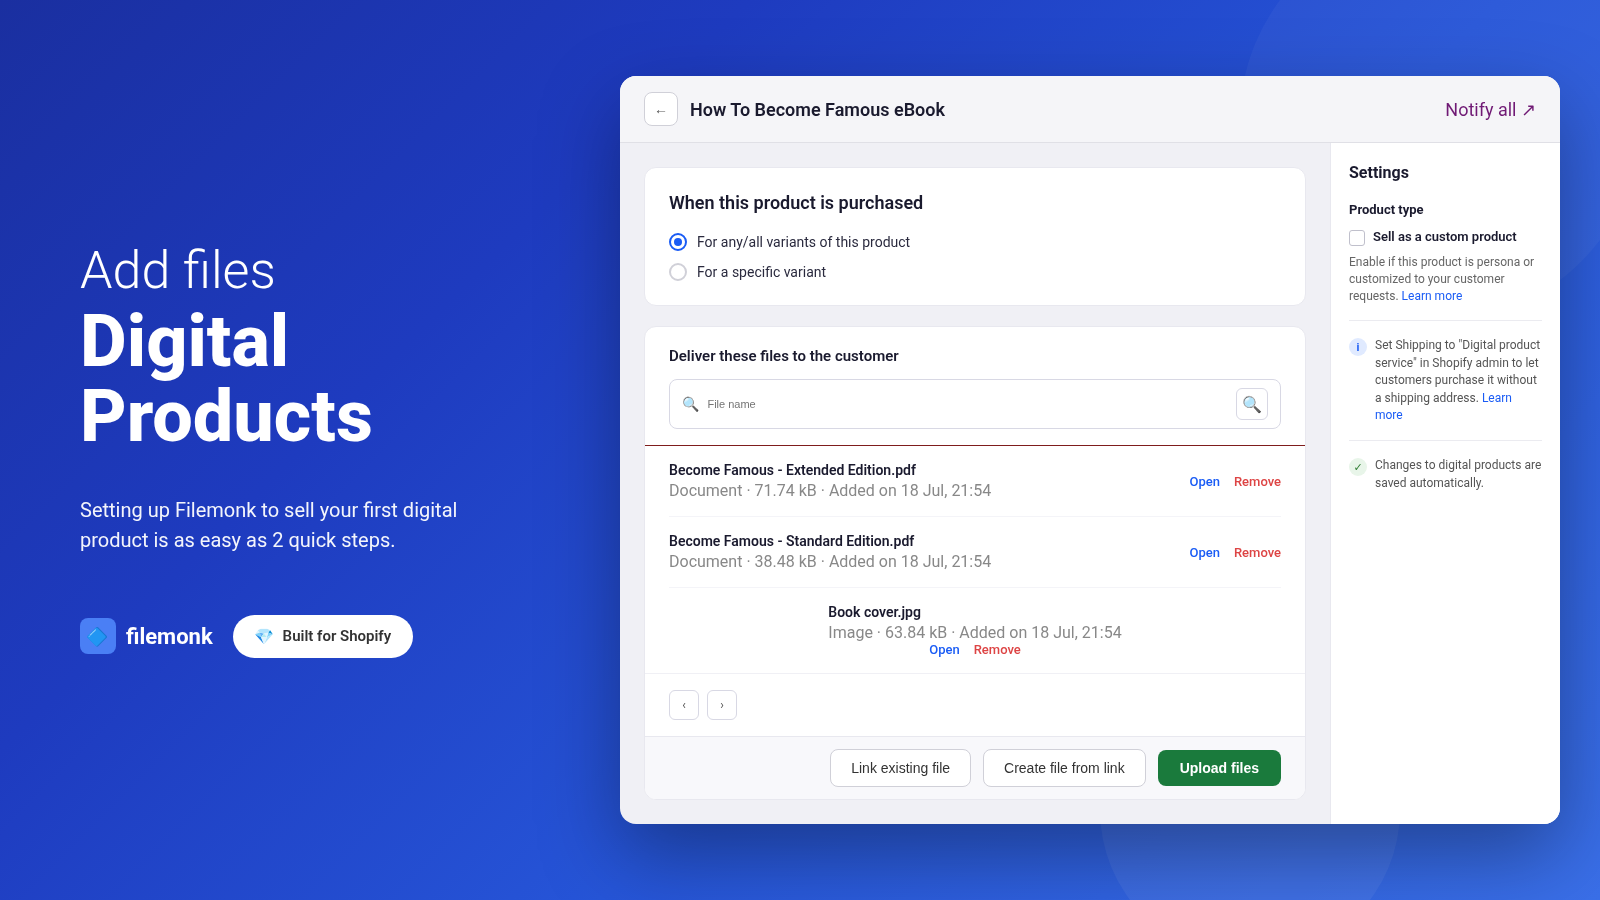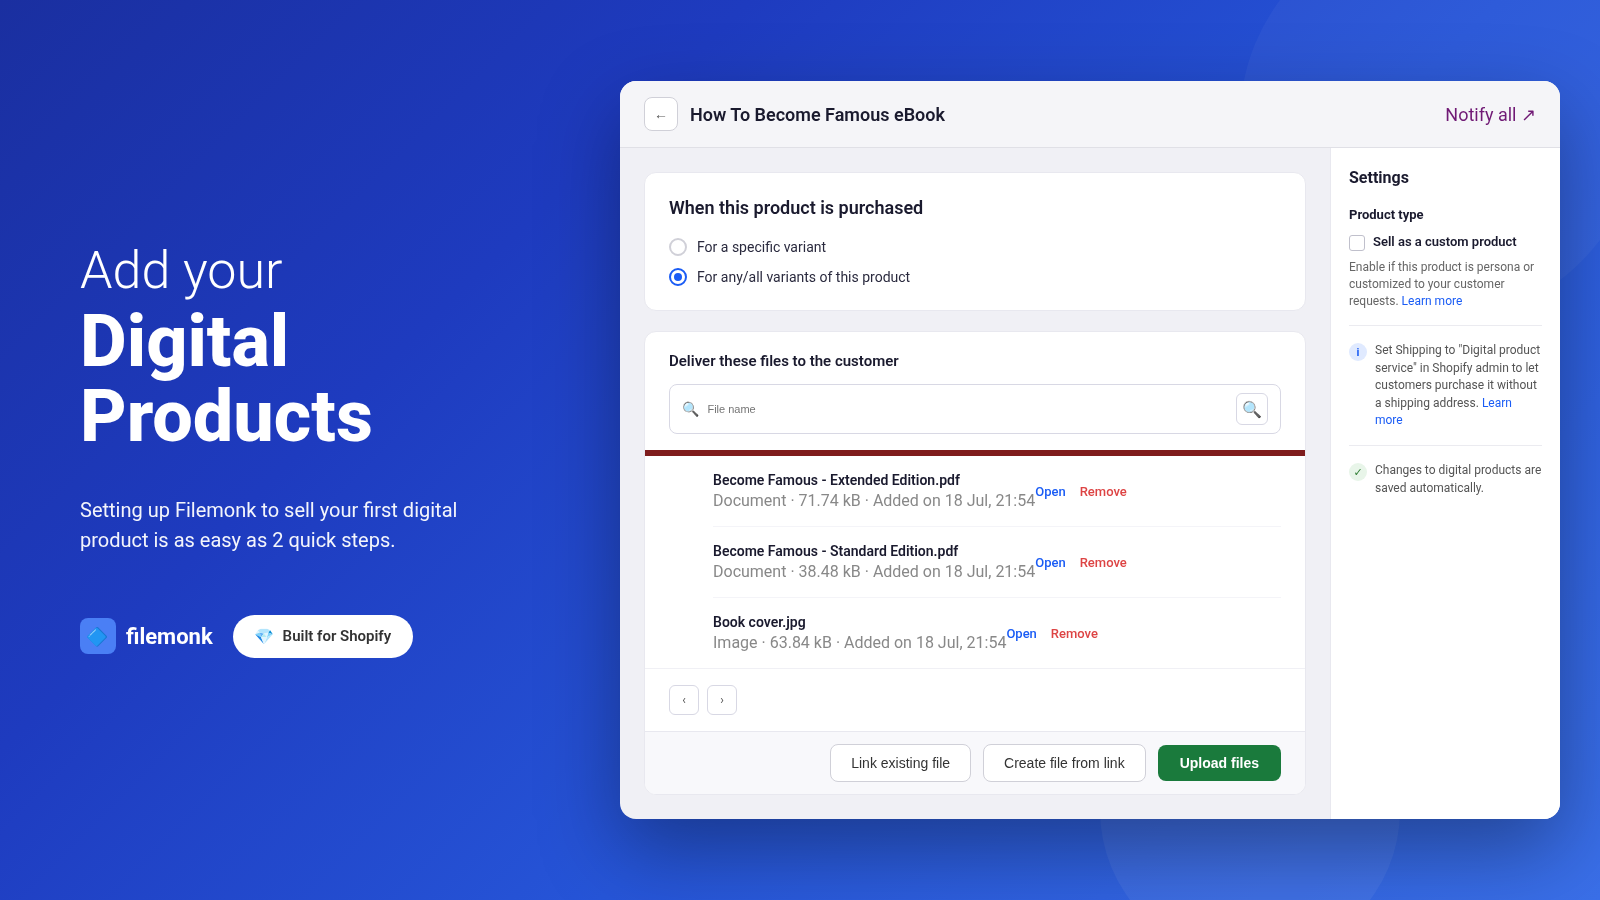--- a/index.html
+++ b/index.html
@@ -211,21 +211,21 @@
 
     
     .files-card {
       background: white;
       border-radius: 12px;
       border: 1px solid #e8e8ef;
       overflow: hidden;
     }
     .files-header {
       padding: 20px 24px 16px;
-      border-bottom: 6px solid #7f1d1d;
+      border-bottom: 1px solid #7f1d1d;
     }
     .files-title {
       font-size: 15px;
       font-weight: 600;
       color: #1a1a2e;
       margin-bottom: 14px;
     }
     .search-bar {
       display: flex;
       align-items: center;
@@ -260,26 +260,27 @@
       color: #666;
     }
 
     
     .file-list {
       padding: 0 24px;
     }
     .file-item {
       display: flex;
       align-items: center;
+      justify-content: space-between;
       padding: 16px 0;
       border-bottom: 1px solid #f4f4f8;
-      margin-left: 44px;
     }
     .file-item:last-child {
       border-bottom: none;
+      flex-direction: column;
     }
     .file-info .file-name {
       font-size: 14px;
       font-weight: 600;
       color: #1a1a2e;
       margin-bottom: 3px;
     }
     .file-info .file-meta {
       font-size: 16px;
       color: #888;
@@ -475,21 +476,21 @@
       pointer-events: none;
     }
   </style>
 </head>
 <body>
 
 <div class="bg-decoration"></div>
 <div class="bg-decoration2"></div>
 
 <div class="left-panel">
-  <div class="add-your">Add your</div>
+  <div class="add-your">Add files</div>
   <div class="digital-products">Digital<br>Products</div>
   <div class="subtitle">Setting up Filemonk to sell your first digital product is as easy as 2 quick steps.</div>
   <div class="bottom-branding">
     <div class="filemonk-logo">
       <div class="filemonk-icon">🔷</div>
       <span>filemonk</span>
     </div>
     <div class="shopify-badge">
       <span class="gem">💎</span>
       <span>Built for Shopify</span>
@@ -509,26 +510,26 @@
     </div>
 
     <div class="main-content">
 
       <div class="center-panel">
 
         <div class="card">
           <div class="card-title">When this product is purchased</div>
           <div class="radio-group">
             <div class="radio-item">
+              <div class="radio-circle checked"></div>
+              <span class="radio-label">For any/all variants of this product</span>
+            </div>
+            <div class="radio-item">
               <div class="radio-circle"></div>
               <span class="radio-label">For a specific variant</span>
-            </div>
-            <div class="radio-item">
-              <div class="radio-circle checked"></div>
-              <span class="radio-label">For any/all variants of this product</span>
             </div>
           </div>
         </div>
 
         <div class="files-card">
           <div class="files-header">
             <div class="files-title">Deliver these files to the customer</div>
             <div class="search-bar">
               <span class="search-icon">🔍</span>
               <input class="search-input" type="text" placeholder="File name" style="">

